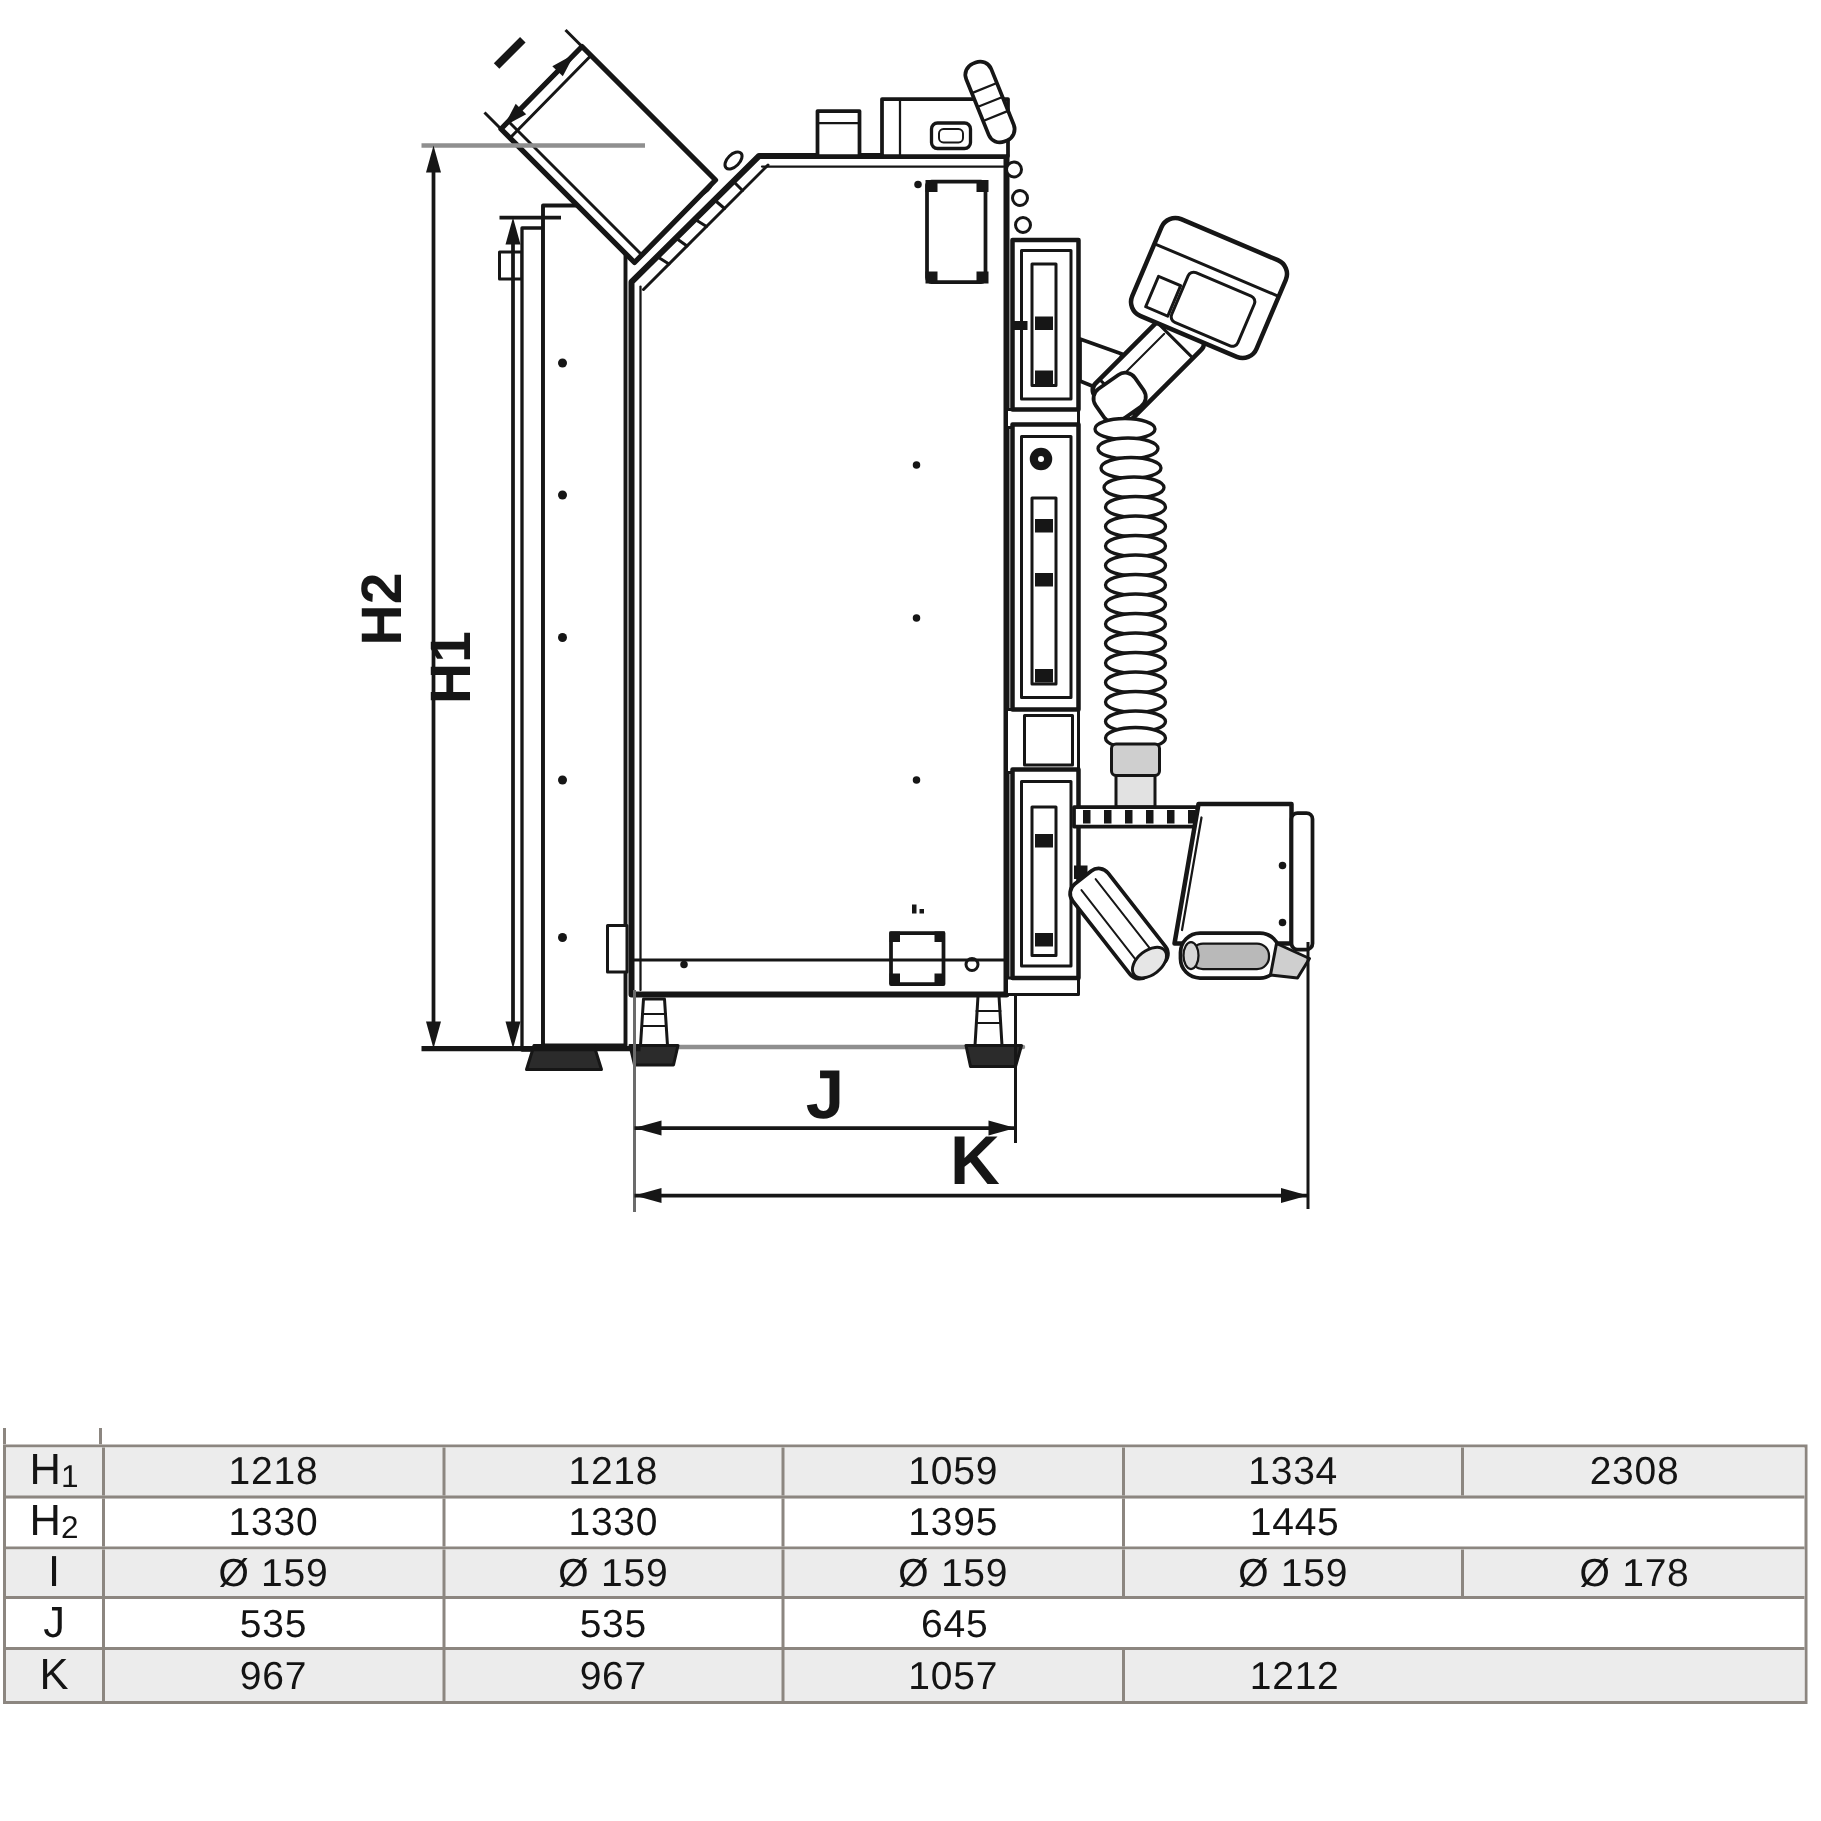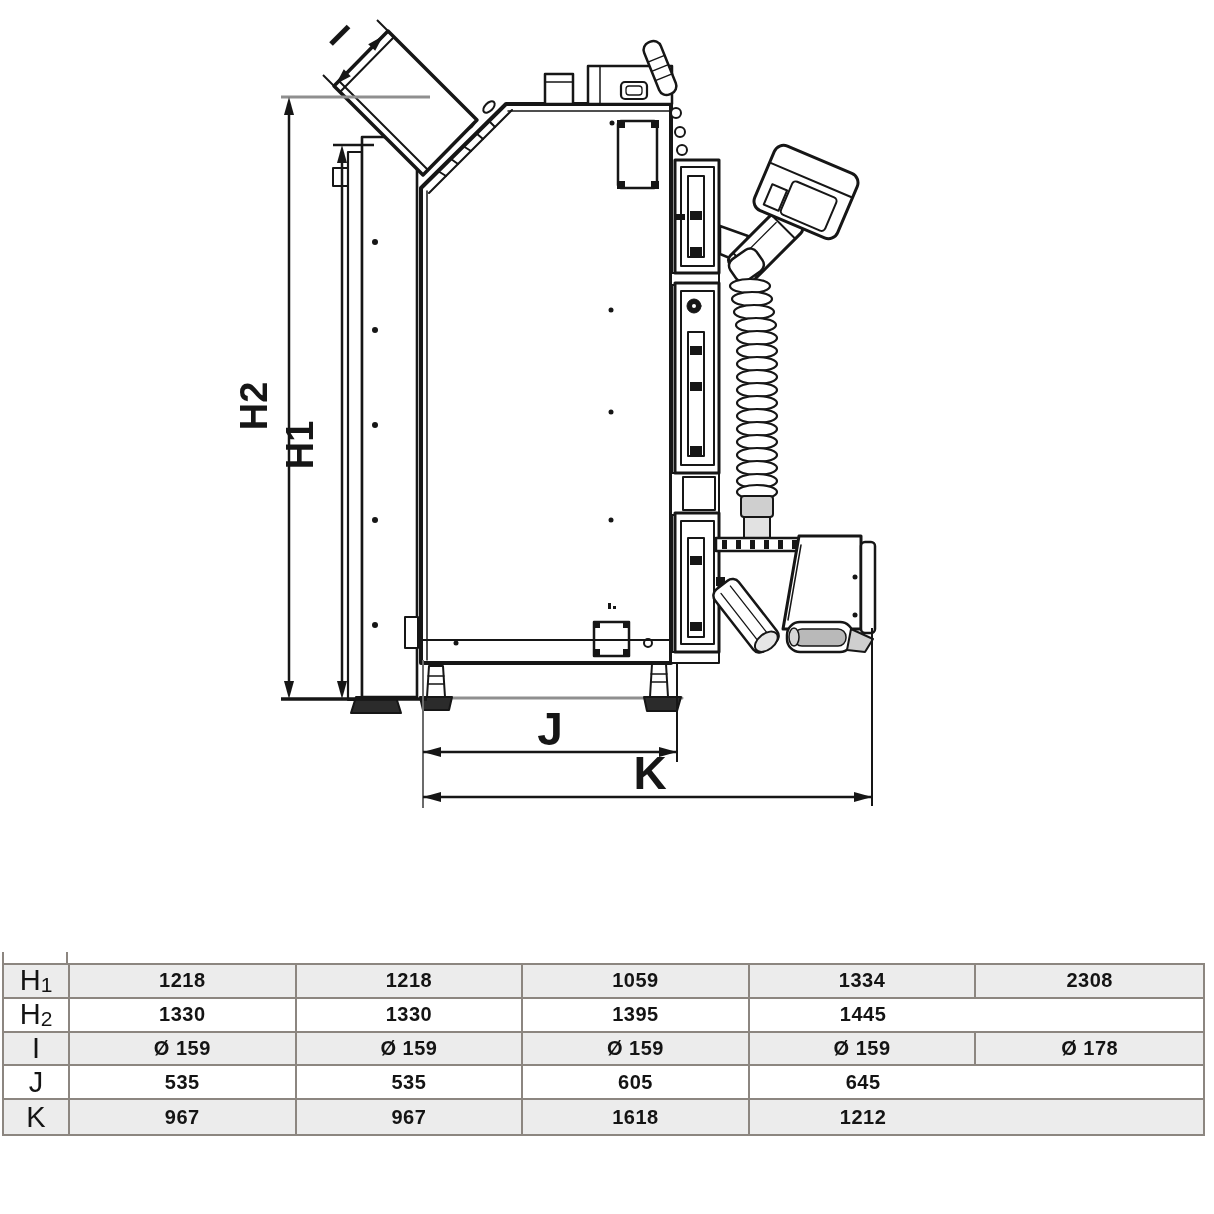--- a/index.html
+++ b/index.html
@@ -13,21 +13,21 @@
              border:2px solid #8c8680;box-sizing:border-box;background:#fff;}
   .trow{display:grid;grid-template-columns:66px repeat(5,1fr);height:33.8px;
         border-bottom:2px solid #8c8680;box-sizing:border-box;}
   .trow:last-child{border-bottom:none;}
   .trow.shade{background:#ececec;}
   .cell{display:flex;align-items:center;justify-content:center;
         border-right:2px solid #8c8680;box-sizing:border-box;color:#141414;overflow:hidden;}
   .cell:last-child{border-right:none;}
   .cell.label{font-size:29px;font-weight:400;}
   .cell.label .sub{font-size:21px;line-height:1;align-self:flex-end;padding-bottom:2px;}
-  .cell.value{font-size:20px;font-weight:700;letter-spacing:0.5px;}
+  .cell.value{font-size:26px;font-weight:400;letter-spacing:0.5px;}
   .tick{position:absolute;width:2px;height:11px;background:#8c8680;top:952px;}
 </style>
 </head>
 <body>
 
 <div class="page">
 
   <svg width="1214" height="880" viewBox="0 0 1214 880">
 
     <g stroke="#161616" fill="#ffffff" stroke-linejoin="round" stroke-linecap="round">
@@ -307,28 +307,27 @@
         <div class="cell value">Ø 159</div>
         <div class="cell value">Ø 178</div>
       </div>
       <div class="trow">
         <div class="cell label">
           <span>J</span>
           <span class="sub"></span>
         </div>
         <div class="cell value">535</div>
         <div class="cell value">535</div>
-        <div class="cell value">605</div>
         <div class="cell value">645</div>
       </div>
       <div class="trow shade">
         <div class="cell label">
           <span>K</span>
           <span class="sub"></span>
         </div>
         <div class="cell value">967</div>
         <div class="cell value">967</div>
-        <div class="cell value">1618</div>
+        <div class="cell value">1057</div>
         <div class="cell value">1212</div>
       </div>
     </div>
 
 </div>
 
 </body></html>

